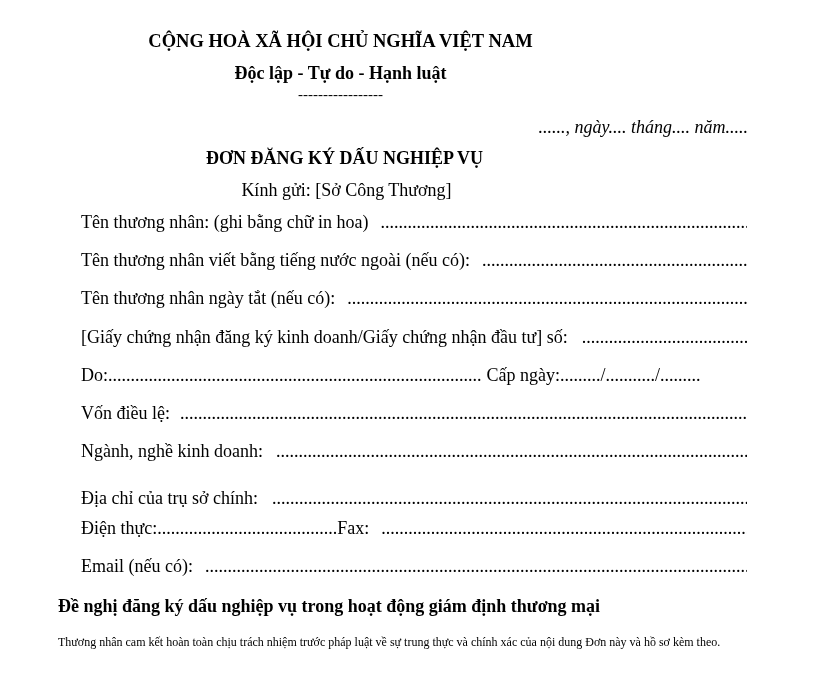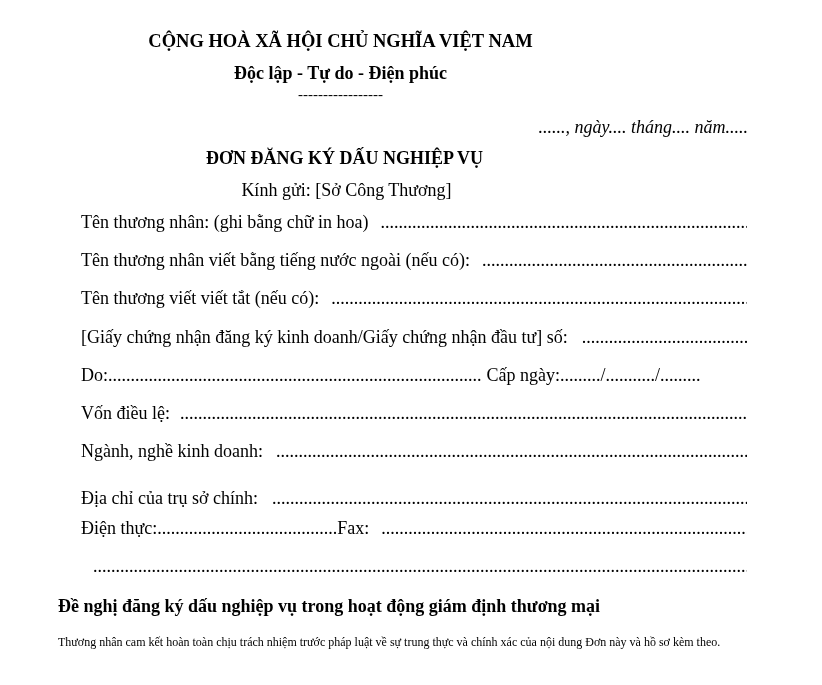--- a/index.html
+++ b/index.html
@@ -17,40 +17,40 @@
   .field .dots::after { content:"........................................................................................................................................................................................................................................"; }
   .inline-dots { white-space:nowrap; }
   .para { left:58px; width:690px; font-size:12px; text-align:justify; text-align-last:left; white-space:normal; line-height:28px; }
 </style>
 </head>
 <body>
 
 <div>
 
   <div class="abs center bold h1" style="top:31px;">CỘNG HOÀ XÃ HỘI CHỦ NGHĨA VIỆT NAM</div>
-  <div class="abs center bold h2" style="top:63px;">Độc lập - Tự do - Điện phúc</div>
+  <div class="abs center bold h2" style="top:63px;">Độc lập - Tự do - Hạnh luật</div>
   <div class="abs center body" style="top:86px; font-size:15px;">-----------------</div>
 
   <div class="abs body" style="top:117px; right:74px; font-style:italic;">......, ngày.... tháng.... năm.....</div>
 
   <div class="abs center bold h2" style="top:148px; padding-left:4px;">ĐƠN ĐĂNG KÝ DẤU NGHIỆP VỤ</div>
   <div class="abs center body" style="top:180px; padding-left:6px;">Kính gửi: [Sở Công Thương]</div>
 
   <div class="abs field" style="top:212px;">
     <span class="lbl">Tên thương nhân: (ghi bằng chữ in hoa)</span>
     <span class="dots" style="margin-left:12px;"></span>
   </div>
 
   <div class="abs field" style="top:250px;">
     <span class="lbl">Tên thương nhân viết bằng tiếng nước ngoài (nếu có):</span>
     <span class="dots" style="margin-left:12px;"></span>
   </div>
 
   <div class="abs field" style="top:288px;">
-    <span class="lbl">Tên thương viết viết tắt (nếu có):</span>
+    <span class="lbl">Tên thương nhân ngày tắt (nếu có):</span>
     <span class="dots" style="margin-left:12px;"></span>
   </div>
 
   <div class="abs field" style="top:327px;">
     <span class="lbl">[Giấy chứng nhận đăng ký kinh doanh/Giấy chứng nhận đầu tư] số:</span>
     <span class="dots" style="margin-left:14px;"></span>
   </div>
 
   <div class="abs field" style="top:365px; width:668px;">
     <span class="lbl">Do:</span>
@@ -75,20 +75,21 @@
   </div>
 
   <div class="abs field" style="top:518px;">
     <span class="lbl">Điện thực:</span>
     <span class="inline-dots">........................................</span>
     <span class="lbl">Fax:</span>
     <span class="dots" style="margin-left:12px;"></span>
   </div>
 
   <div class="abs field" style="top:556px;">
+    <span class="lbl">Email (nếu có):</span>
     <span class="dots" style="margin-left:12px;"></span>
   </div>
 
   <div class="abs body" style="top:596px; left:58px;font-weight:bold;">Đề nghị đăng ký dấu nghiệp vụ trong hoạt động giám định thương mại</div>
 
   <div class="abs para" style="top:628px;">Thương nhân cam kết hoàn toàn chịu trách nhiệm trước pháp luật về sự trung thực và chính xác của nội dung Đơn này và hồ sơ kèm theo.</div>
 
 </div>
 
 </body></html>

